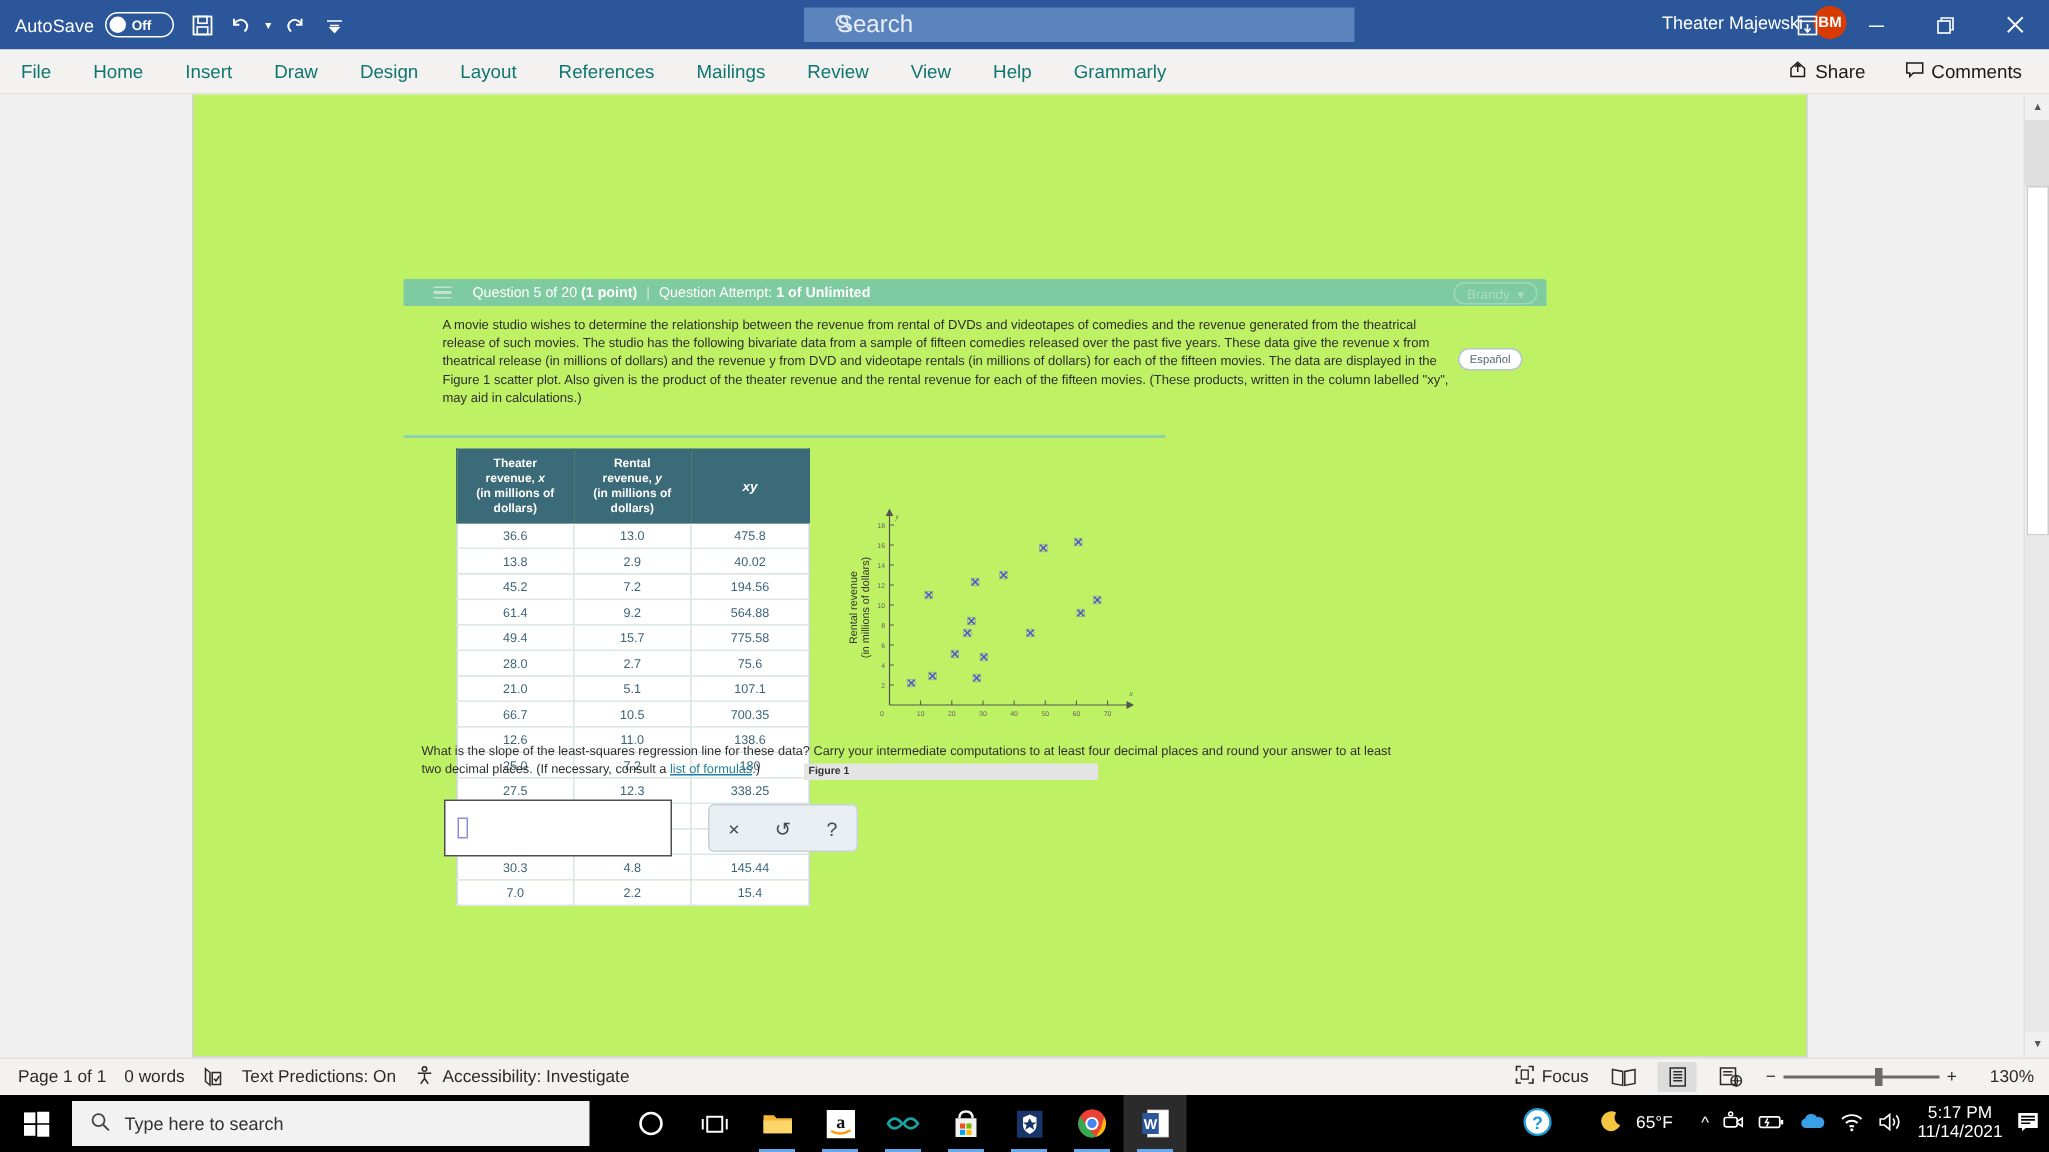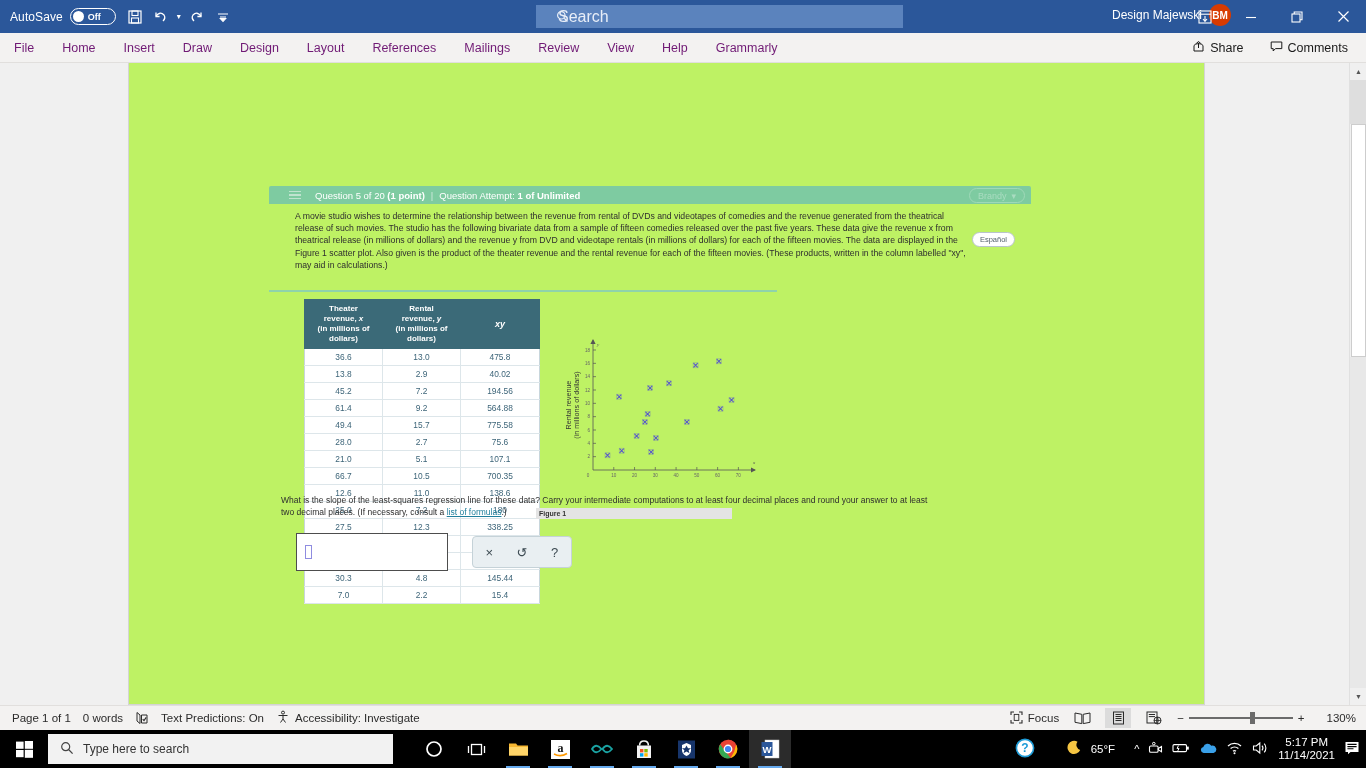--- a/index.html
+++ b/index.html
@@ -56,21 +56,21 @@
     width: 46px; height: 33px; display: flex; align-items: center; justify-content: center;
     font-size: 13px;
   }
 
   
   .ribbon {
     position: absolute; top: 33px; left: 0; width: 1366px; height: 30px;
     background: #f3f2f1; display: flex; align-items: center;
     border-bottom: 1px solid #e1dfdd;
   }
-  .rtab { padding: 0 14px; font-size: 12.5px; color: #701a75; line-height: 30px; cursor: default; }
+  .rtab { padding: 0 14px; font-size: 12.5px; color: #0f766e; line-height: 30px; cursor: default; }
   .rtab:first-child { padding-left: 14px; }
   .ribbon-right { position: absolute; right: 8px; top: 3px; display: flex; gap: 6px; }
   .rbtn {
     height: 23px; padding: 0 9px; display: flex; align-items: center; gap: 5px;
     font-size: 12.5px; color: #1a1a1a; border: 1px solid transparent;
   }
 
   
   .canvas {
     position: absolute; top: 63px; left: 0; width: 1366px; height: 642px;
@@ -269,21 +269,21 @@
     <span class="mag">
       <svg width="13" height="13" viewBox="0 0 13 13">
           <circle cx="5.3" cy="5.3" r="3.7" fill="none" stroke="#e8eef8" stroke-width="1.2"></circle>
           <path d="M8.2 8.2 L11.5 11.5" stroke="#e8eef8" stroke-width="1.3"></path>
         </svg>
     </span>
     <span>Search</span>
   </div>
 
   <div class="acct">
-    <span>Design Majewski</span>
+    <span>Theater Majewski</span>
     <span class="avatar">BM</span>
   </div>
 
   <div class="wincontrols">
     <div>
       <svg width="14" height="14" viewBox="0 0 14 14">
           <rect x="1" y="1" width="12" height="12" fill="none" stroke="#fff" stroke-width="1.1"></rect>
           <path d="M1 4.2 L13 4.2" stroke="#fff" stroke-width="1.1"></path>
           <path d="M7 6 L7 11 M5 9 L7 11.3 L9 9" stroke="#fff" stroke-width="1.1" fill="none"></path>
         </svg>

